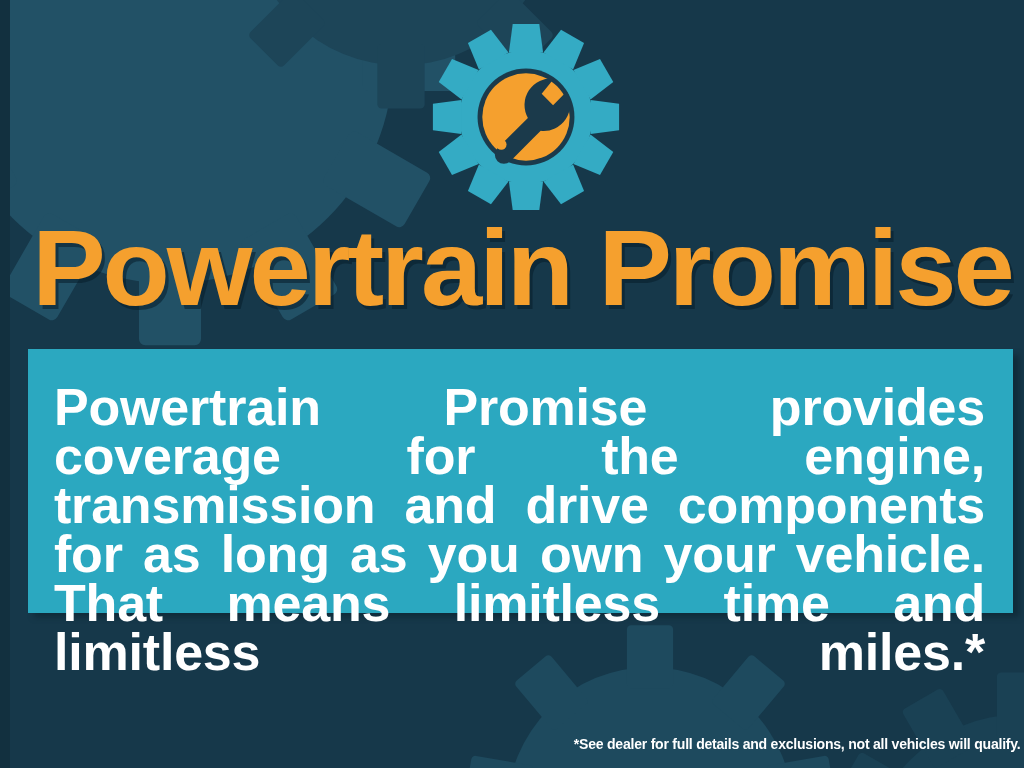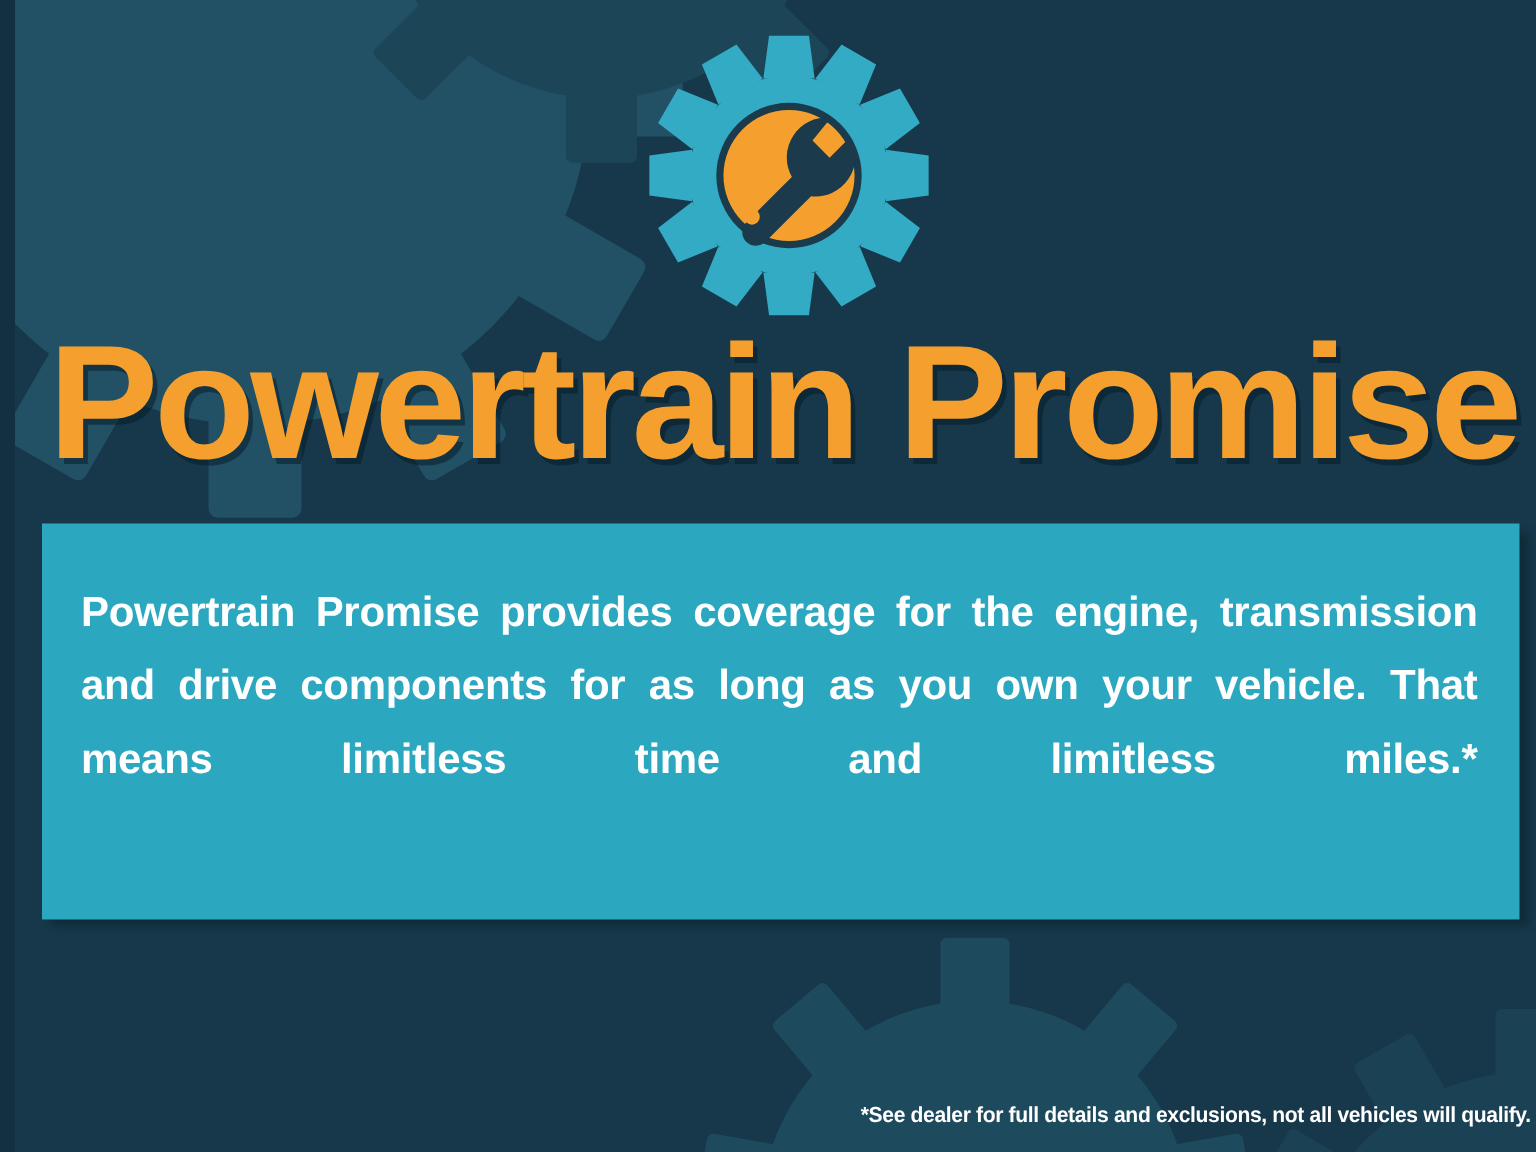--- a/index.html
+++ b/index.html
@@ -76,21 +76,21 @@
     width: 985px;
     height: 264px;
     background: #2BA8C0;
     box-sizing: border-box;
     padding: 34px 28px 0 26px;
   }
   .panel-text {
     color: #ffffff;
     font-family: "Liberation Sans", sans-serif;
     font-weight: 700;
-    font-size: 28px;
+    font-size: 52px;
     line-height: 49px;
     text-align: justify;
     text-justify: inter-word;
     letter-spacing: -0.2px;
     margin: 0;
   }
   .panel-text::after {
     content: "";
     display: inline-block;
     width: 100%;

